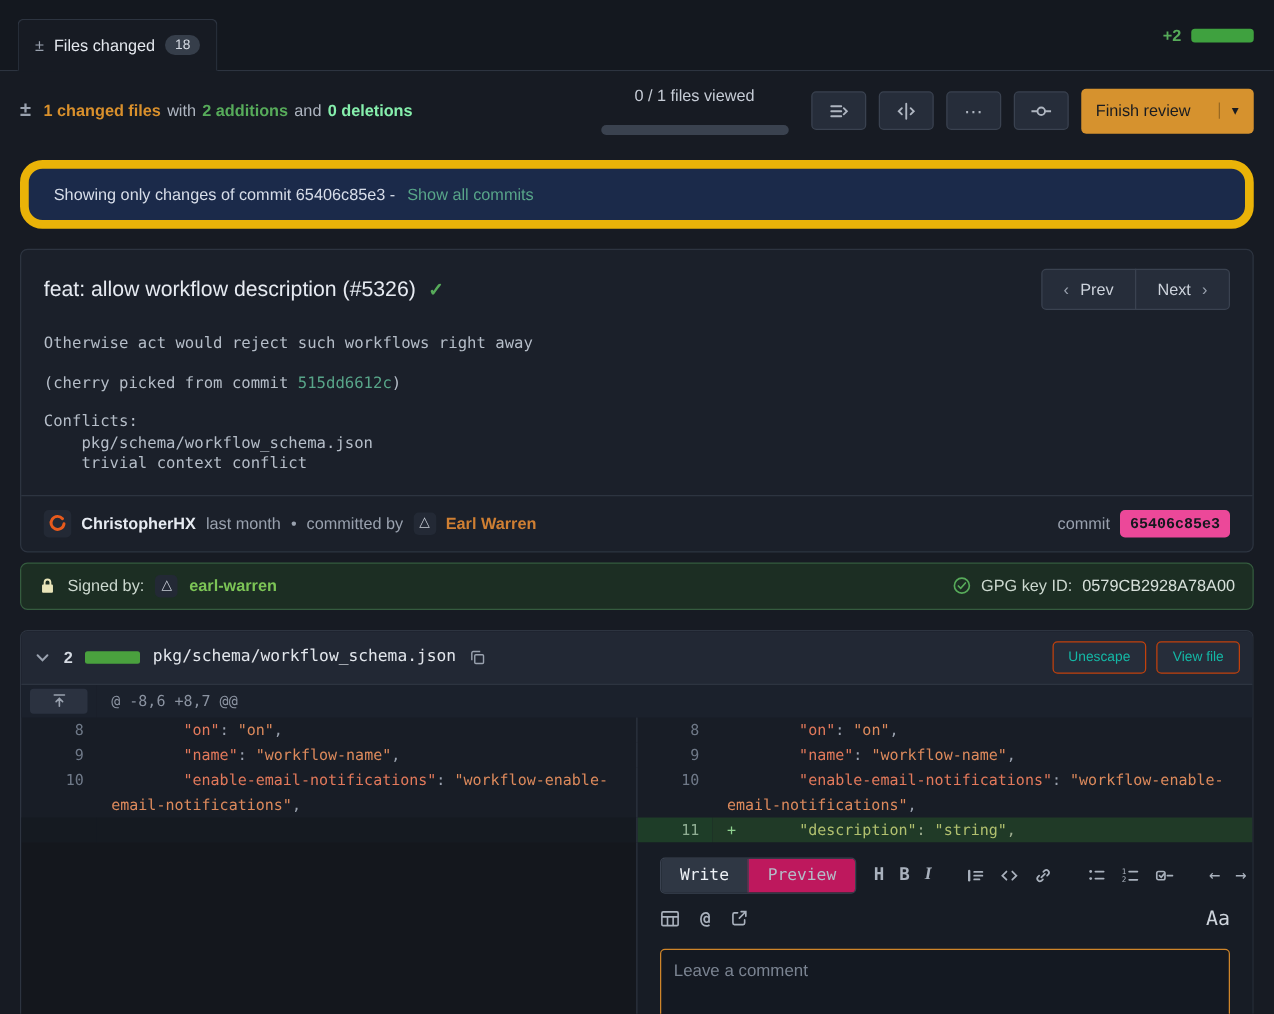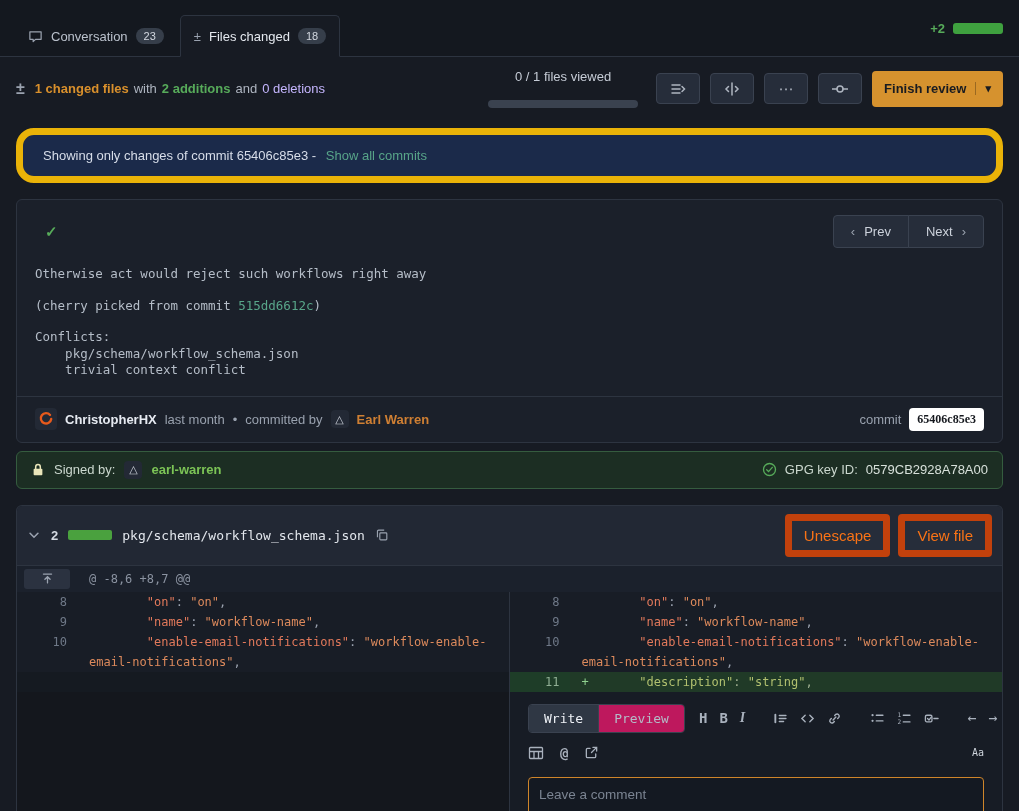--- a/index.html
+++ b/index.html
@@ -17,26 +17,26 @@
   .review-stat{display:flex;align-items:center;gap:8px;align-self:center;margin-left:auto;margin-right:2px}
   .plus{color:#57ab5a;font-weight:700}
   .statbar{width:50px;height:11px;border-radius:3px;background:#3fa13f;display:inline-block}
 
   
   .toolbar{display:flex;align-items:center;gap:10px;padding:12px 16px;background:#171b23}
   .diff-glyph{color:#9aa2af;font-size:16px;font-weight:700}
   .diff-summary{color:#aeb5c0;display:flex;gap:5px}
   .o{color:#d9902c;font-weight:600;cursor:pointer;text-decoration:none}
   .g{color:#57ab5a;font-weight:600}
-  .r{color:#c4b5fd;font-weight:400}
+  .r{color:#86efac;font-weight:700}
   .files-viewed{margin-left:auto;margin-right:8px;text-align:center}
   .fv-label{font-size:13px;color:#c6ccd6;margin-bottom:16px}
   .fv-track{width:150px;height:8px;background:#3a424f;border-radius:4px}
   .ibtn{display:flex;align-items:center;justify-content:center;width:44px;height:31px;background:#262d3a;border:1px solid #3a4250;border-radius:4px;color:#aeb5c0;cursor:pointer;font-size:15px}
-  .finish-btn{display:flex;align-items:center;gap:9px;background:#d6922e;color:#181b21;font-weight:700;border:none;border-radius:4px;padding:0 12px;height:36px;cursor:pointer;font-size:13px}
+  .finish-btn{display:flex;align-items:center;gap:23px;background:#d6922e;color:#181b21;font-weight:400;border:none;border-radius:4px;padding:0 12px;height:36px;cursor:pointer;font-size:13px}
   .finish-btn .caret{border-left:1px solid rgba(0,0,0,.28);padding-left:9px;font-size:11px}
 
   
   .notice{margin:8px 16px 16px;background:#1b2a4a;border:7px solid #eab308;border-radius:18px;padding:13px 20px;color:#d7dde9}
   .notice a{color:#58a589;margin-left:6px;cursor:pointer;text-decoration:none}
 
   
   .commit-card{margin:0 16px 8px;background:#1b202a;border:1px solid #2d3440;border-radius:6px}
   .cc-head{display:flex;align-items:center;padding:15px 18px 10px}
   .cc-head h2{font-size:17px;font-weight:500;color:#e6eaf1}
@@ -50,39 +50,39 @@
   .cc-body pre{font:inherit;white-space:pre-wrap;margin:0 0 15px}
   .tlink{color:#58a589;cursor:pointer;text-decoration:none}
   .cc-author{display:flex;align-items:center;gap:8px;border-top:1px solid #2d3440;padding:11px 18px}
   .av{width:22px;height:22px;border-radius:4px;background:#232935;display:flex;align-items:center;justify-content:center;flex:none}
   .av.small{width:18px;height:18px}
   .tri{color:#c8cdd6;font-size:11px;line-height:1}
   .auth-name{color:#e6eaf1;font-weight:700}
   .muted{color:#99a1ae}
   .committer{color:#cf7f33;font-weight:700;cursor:pointer}
   .commit-word{margin-left:auto;color:#99a1ae}
-  .sha-chip{background:#ffffff;color:#15181e;font-family:Liberation Serif, serif;font-size:12px;font-weight:700;padding:4px 8px;border-radius:4px;cursor:pointer}
+  .sha-chip{background:#ec4899;color:#15181e;font-family:Liberation Mono, monospace;font-size:12px;font-weight:700;padding:4px 8px;border-radius:4px;cursor:pointer}
 
   
   .signed{margin:0 16px 16px;background:#1c2e23;border:1px solid #355c3f;border-radius:6px;padding:9px 14px;display:flex;align-items:center;gap:9px;color:#ccd8cf}
   .lock{color:#e9e5b9;display:flex}
   .signer{color:#7cc456;font-weight:700;cursor:pointer;text-decoration:none}
   .gpg{margin-left:auto;display:flex;align-items:flex-start;gap:8px}
   .gpg .ico{color:#57ab5a;display:flex}
   .key{color:#d7e0da}
 
   
   .diff-card{margin:0 16px;background:#181d26;border:1px solid #2d3440;border-bottom:none;border-radius:6px 6px 0 0;overflow:hidden}
   .file-head{display:flex;align-items:center;gap:10px;padding:8px 10px;background:#222834;border-bottom:1px solid #2d3440}
   .fold-btn,.copy-btn{color:#9aa2af;background:none;border:none;cursor:pointer;display:flex;padding:0}
   .fcount{color:#d5dae2;font-weight:600}
   .dstat{width:44px;height:10px;background:#4aa13e;border-radius:2px;display:inline-block}
   .fname{font-family:"DejaVu Sans Mono",monospace;font-size:13px;color:#e2e6ec}
   .fh-actions{margin-left:auto;display:flex;gap:8px}
-  .fh-btn{background:#262d3a;border:7px solid #c2410c;border-radius:4px;color:#f97316;padding:6px 12px;font-size:15px;cursor:pointer}
+  .fh-btn{background:#262d3a;border:1px solid #c2410c;border-radius:4px;color:#14b8a6;padding:6px 12px;font-size:11px;cursor:pointer}
   .diff-table{width:100%;border-collapse:collapse;table-layout:fixed;font-family:"DejaVu Sans Mono",monospace;font-size:12px}
   col.cg{width:60px}
   .hunk-row td{background:#1b212c;height:26px}
   .hunk-gutter{text-align:center;vertical-align:middle}
   .expand-btn{background:#2b3240;border:none;border-radius:3px;color:#9aa2af;width:46px;height:20px;cursor:pointer;display:inline-flex;align-items:center;justify-content:center}
   .hunk-text{color:#8b93a1;padding-left:12px;vertical-align:middle}
   td.gutter{color:#6f7988;text-align:right;padding:0 10px 0 0;vertical-align:top;line-height:20px;cursor:pointer}
   td.code{padding:0 8px 0 12px;line-height:20px;white-space:pre-wrap;overflow-wrap:break-word;color:#aeb5c0;cursor:text}
   td.rside{border-left:1px solid #2d3440}
   td.added{background:#203a27}
@@ -103,37 +103,28 @@
   .segtab{padding:6px 15px;font-size:13px;color:#b4bcc8;background:#be185d;border:none;cursor:pointer}
   .segtab.active{background:#2f3744;color:#eef1f6}
   .segtab + .segtab{border-left:1px solid #3a4250}
   .ed-icons{display:flex;align-items:center;gap:12px;margin-left:14px}
   .eic{background:none;border:none;color:#a9b1bd;cursor:pointer;display:flex;align-items:center;justify-content:center;font-size:14px;padding:0;line-height:1}
   .eic.bld{font-weight:700}
   .eic.it{font-style:italic;font-family:"Liberation Serif",serif;font-weight:700}
   .eic.arr{font-size:15px}
   .gsep{width:4px}
   .ed-row2{display:flex;align-items:center;gap:16px;margin-top:12px}
-  .aa{color:#ced4dc;font-size:10px}
+  .aa{color:#ced4dc;font-size:16px}
   .comment-box{display:block;width:100%;height:160px;margin-top:16px;background:#141922;border:1.5px solid #cf852a;border-radius:4px;color:#c9cfd9;font-family:"Liberation Sans",sans-serif;font-size:13.5px;padding:9px 10px;resize:none;outline:none}
   .comment-box::placeholder{color:#7b8492}
 </style>
 </head>
 <body>
 
 <header class="tabbar">
-  <div class="tab">
-    <span class="ticon">
-      <svg width="15" height="15" viewBox="0 0 16 16" fill="none" stroke="currentColor" stroke-width="1.3" stroke-linejoin="round">
-          <path d="M2 3h12v8H8l-2.5 2.5V11H2z"></path>
-        </svg>
-    </span>
-    <span>Conversation</span>
-    <span class="badge">23</span>
-  </div>
   <div class="tab active">
     <span class="ticon">±</span>
     <span>Files changed</span>
     <span class="badge">18</span>
   </div>
   <div class="review-stat">
     <span class="plus">+2</span>
     <span class="statbar"></span>
   </div>
 </header>
@@ -176,20 +167,21 @@
   </button>
 </div>
 
 <div class="notice">
   <span>Showing only changes of commit 65406c85e3 -</span>
   <a>Show all commits</a>
 </div>
 
 <section class="commit-card">
   <div class="cc-head">
+    <h2>feat: allow workflow description (#5326)</h2>
     <span class="ok">✓</span>
     <div class="pn">
       <button>
         <span class="chev">‹</span>
         <span>Prev</span>
       </button>
       <button>
         <span>Next</span>
         <span class="chev">›</span>
       </button>

